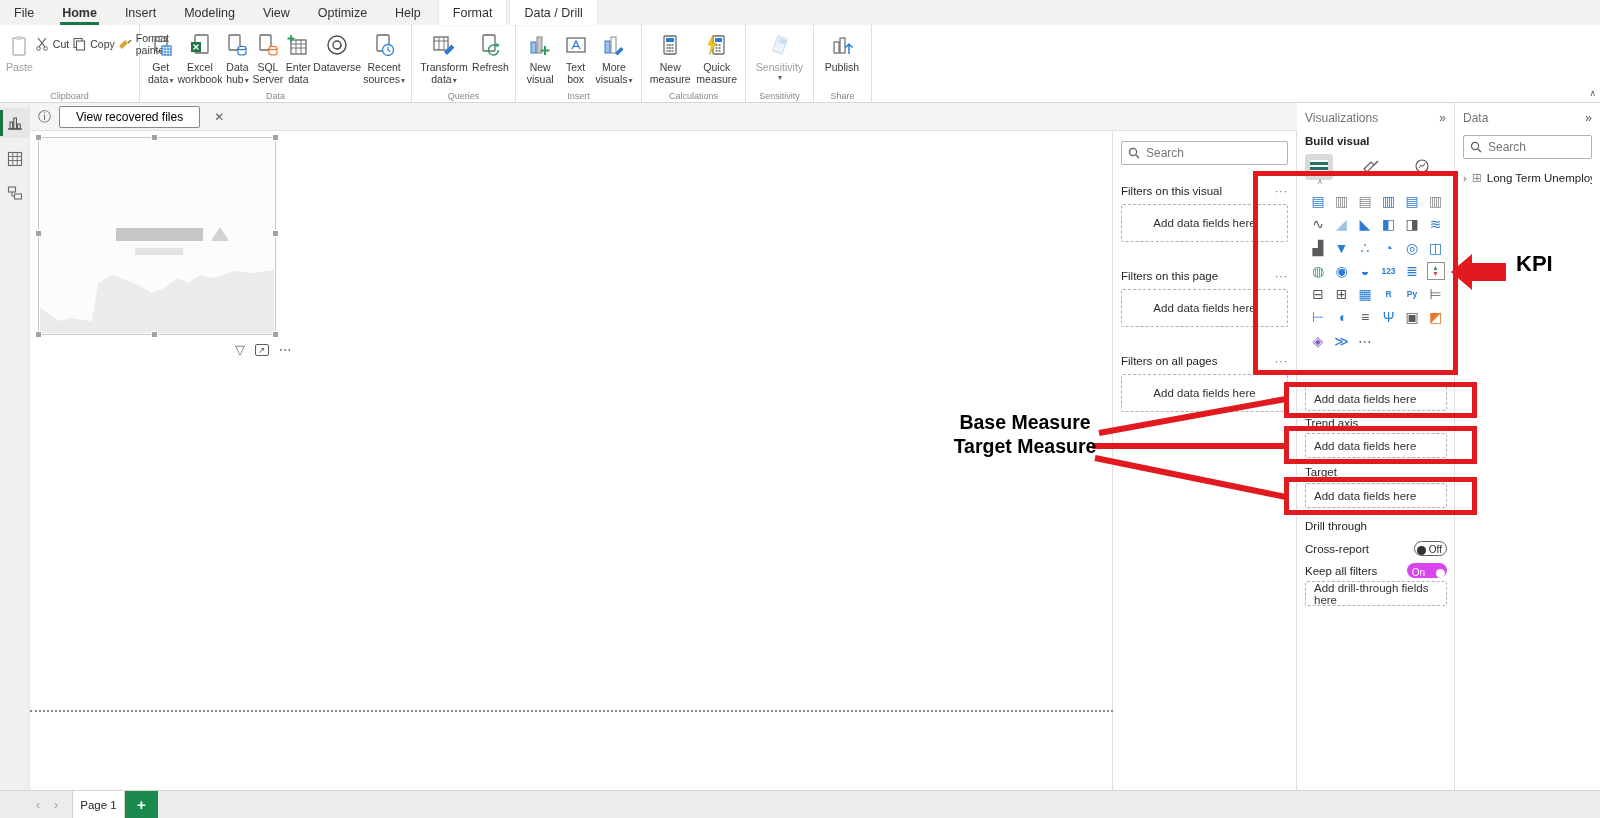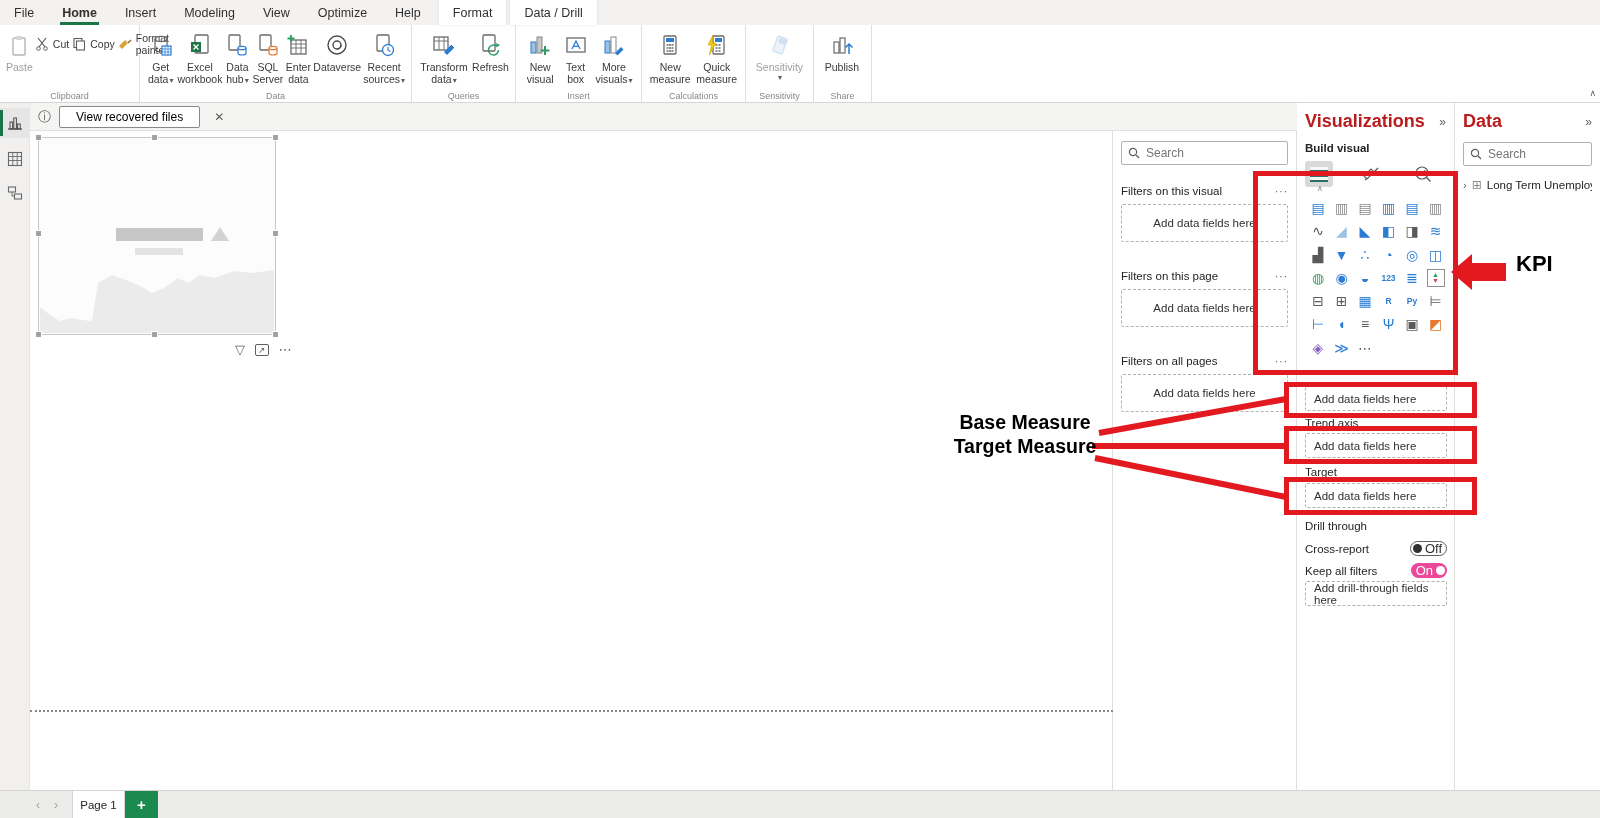--- a/index.html
+++ b/index.html
@@ -55,40 +55,40 @@
   #filters{left:1113px;top:131px;width:184px;height:659px;background:#fff;border-right:1px solid #e1dfdd;padding:10px 8px}
   .search{display:flex;align-items:center;gap:6px;border:1px solid #b3b2b1;border-radius:2px;background:#fff;height:24px;padding:0 6px}
   .search input{border:0;outline:0;flex:1;font-size:12px;font-family:inherit;color:#252423;background:transparent;min-width:0}
   .fsec-title{display:flex;align-items:center;font-size:11.5px;color:#252423;margin-top:20px}
   .fsec-title .dots{margin-left:auto;color:#605e5c;letter-spacing:1px;font-size:10px;cursor:pointer}
   .dropzone{margin-top:7px;border:1px dashed #b3b2b1;border-radius:2px;background:#fff;height:38px;display:flex;align-items:center;justify-content:center;font-size:11.5px;color:#323130}
 
   
   #vizpane{left:1297px;top:103px;width:158px;height:715px;background:#fff;border-right:1px solid #e1dfdd;padding:0 8px}
   .pane-hdr{display:flex;align-items:center;margin-top:8px}
-  .pane-hdr .t{font-size:18px;font-weight:700;color:#b91c1c}
+  .pane-hdr .t{font-size:12px;font-weight:400;color:#737373}
   .pane-hdr .col{margin-left:auto;font-size:12px;color:#605e5c;cursor:pointer}
   #buildlbl{font-size:11.5px;font-weight:700;margin-top:10px}
   #viztabs{display:flex;align-items:center;gap:24px;margin-top:6px;height:28px}
   .viztab{width:28px;height:26px;display:flex;align-items:center;justify-content:center;border-radius:3px;cursor:pointer}
   .viztab.sel{background:#d9d9d8}
   .bv{width:18px;height:15px;background:repeating-linear-gradient(0deg,#2a6f64 0 2.5px,#f6f6f6 2.5px 5px)}
   #vizcaret{font-size:8px;color:#8a8886;margin-left:12px;margin-top:-4px}
   #gallery{margin-top:6px;margin-left:4px;display:grid;grid-template-columns:repeat(6,23.5px);grid-auto-rows:23.3px}
   .vg{width:18px;height:18px;display:flex;align-items:center;justify-content:center;font-size:14px;cursor:pointer}
   .vg.sm{font-size:8.5px;font-weight:700}
   .vg.kpi{border:1px solid #8f8f8f;background:#fff;font-size:7px;flex-direction:column;line-height:.9}
   .vg.kpi i{font-style:normal}
   .well-label{font-size:11.5px;color:#252423}
   .well{border:1px dashed #b3b2b1;border-radius:2px;height:25px;display:flex;align-items:center;padding:0 8px;font-size:11.5px;color:#323130;background:#fff}
   .drillrow{display:flex;align-items:center;font-size:11.5px;color:#252423}
-  .tog{margin-left:auto;display:flex;align-items:center;border-radius:8px;height:15px;font-size:13px}
+  .tog{margin-left:auto;display:flex;align-items:flex-end;border-radius:8px;height:15px;font-size:10px}
   .tog.off{border:1px solid #605e5c;background:#fff;color:#323130;padding:0 4px 0 2px;gap:3px}
   .tog.off .knob{width:9px;height:9px;border-radius:50%;background:#323130}
-  .tog.on{background:#ec4899;color:#fff;padding:0 2px 0 5px;gap:3px}
+  .tog.on{background:#d946ef;color:#fff;padding:0 2px 0 5px;gap:11px}
   .tog.on .knob{width:9px;height:9px;border-radius:50%;background:#fff}
 
   
   #datapane{left:1455px;top:103px;width:145px;height:715px;background:#fff;padding:0 8px}
   #datafield{display:flex;align-items:center;gap:5px;margin-top:12px;font-size:11.5px;color:#252423;white-space:nowrap;overflow:hidden}
   #datafield .chev{color:#605e5c;font-size:11px}
   #datafield .tbl{color:#8a8886;font-size:12px}
 
   
   #footer{left:0;top:790px;width:1600px;height:28px;background:#ececeb;border-top:1px solid #d6d4d2;display:flex;align-items:stretch}

